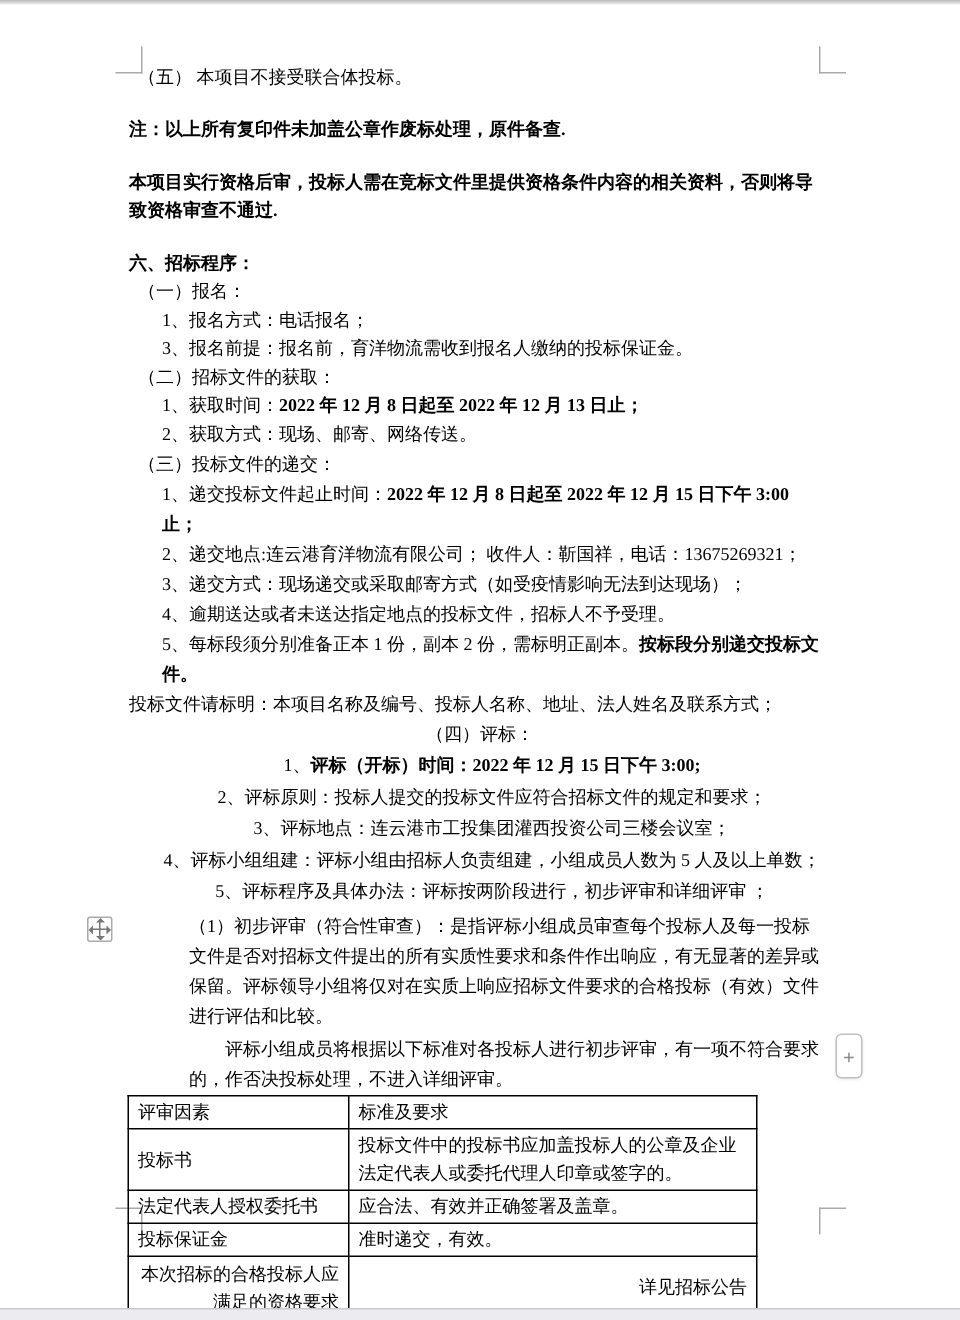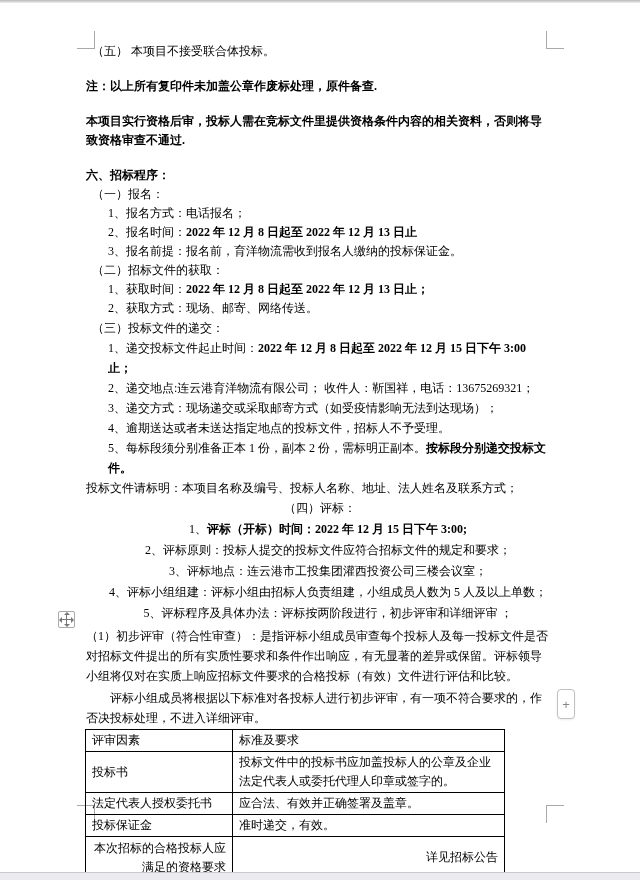--- a/index.html
+++ b/index.html
@@ -18,21 +18,21 @@
   .crop.bl{left:77px;top:805px;border-right:1px solid #a9a9a9;border-top:1px solid #a9a9a9;}
   .crop.br{left:546px;top:805px;border-left:1px solid #a9a9a9;border-top:1px solid #a9a9a9;}
   .content{position:absolute;left:86px;top:42px;width:462px;font-size:12px;line-height:20px;}
   p{margin:0;padding:0;}
   .lh19{line-height:19px;}
   .lh20{line-height:20px;}
   .lh21{line-height:21px;text-align:center;}
   .ind-a{padding-left:6px;}
   .ind-b{padding-left:22px;}
   .b{font-weight:bold;margin-top:16px;}
-  .mt2{margin-top:2px;}
+  .mt2{margin-top:2px;margin-left:40px;}
   .fl-indent{text-indent:2em;}
   
   table.review{border-collapse:collapse;width:420px;margin-left:-1px;margin-top:1px;table-layout:fixed;}
   table.review td{border:1px solid #000;padding:1px 6px;font-size:12px;line-height:19px;vertical-align:middle;word-break:break-all;}
   td.c1{width:134px;}
   tr.h22{height:22px;}  tr.h40{height:40px;}  tr.h42{height:42px;text-align:right;}  tr.h24{height:24px;font-style:italic;}
   
   .move-handle{position:absolute;left:58px;top:611px;width:15px;height:15px;border:1px solid #aaa;background:#fff;border-radius:2px;}
   .mh-h{position:absolute;left:2px;top:7px;width:11px;height:1px;background:#777;}
   .mh-v{position:absolute;left:7px;top:2px;width:1px;height:11px;background:#777;}
@@ -58,21 +58,20 @@
 <div class="crop br"></div>
 
 <div class="content">
   <p class="lh19 ind-a">（五） 本项目不接受联合体投标。</p>
   <p class="lh19 b">注：以上所有复印件未加盖公章作废标处理，原件备查.</p>
   <p class="lh19 b">本项目实行资格后审，投标人需在竞标文件里提供资格条件内容的相关资料，否则将导致资格审查不通过.</p>
   <p class="lh19 b">六、招标程序：</p>
 
   <p class="lh19 ind-a">（一）报名：</p>
   <p class="lh19 ind-b">1、报名方式：电话报名；</p>
-  <p class="lh19 ind-b"><span>2、报名时间：</span><span class="b">2022 年 12 月 8 日起至 2022 年 12 月 13 日止</span></p>
   <p class="lh19 ind-b">3、报名前提：报名前，育洋物流需收到报名人缴纳的投标保证金。</p>
 
   <p class="lh19 ind-a">（二）招标文件的获取：</p>
   <p class="lh19 ind-b"><span>1、获取时间：</span><span class="b">2022 年 12 月 8 日起至 2022 年 12 月 13 日止；</span></p>
   <p class="lh19 ind-b">2、获取方式：现场、邮寄、网络传送。</p>
 
   <p class="lh20 ind-a">（三）投标文件的递交：</p>
   <p class="lh20 ind-b"><span>1、递交投标文件起止时间：</span><span class="b">2022 年 12 月 8 日起至 2022 年 12 月 15 日下午 3:00 止；</span></p>
   <p class="lh20 ind-b">2、递交地点:连云港育洋物流有限公司； 收件人：靳国祥，电话：13675269321；</p>
   <p class="lh20 ind-b">3、递交方式：现场递交或采取邮寄方式（如受疫情影响无法到达现场）；</p>

